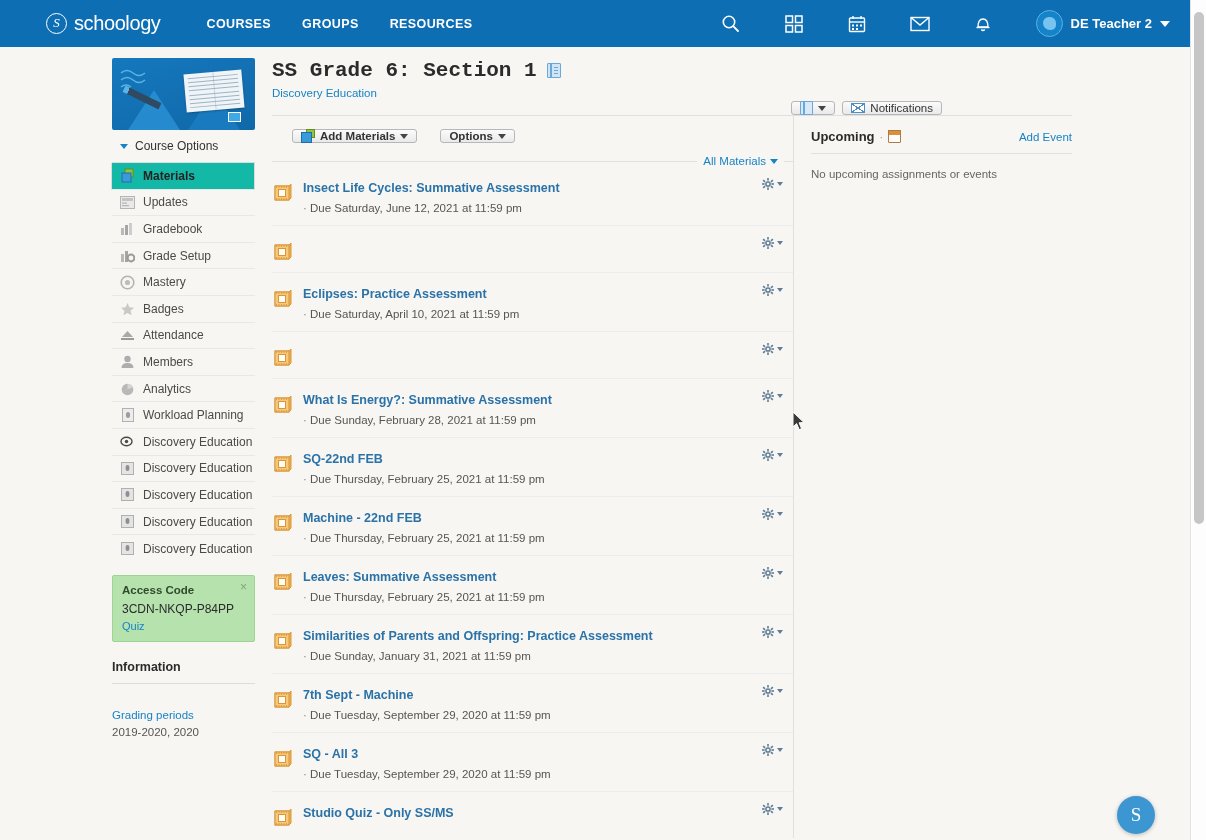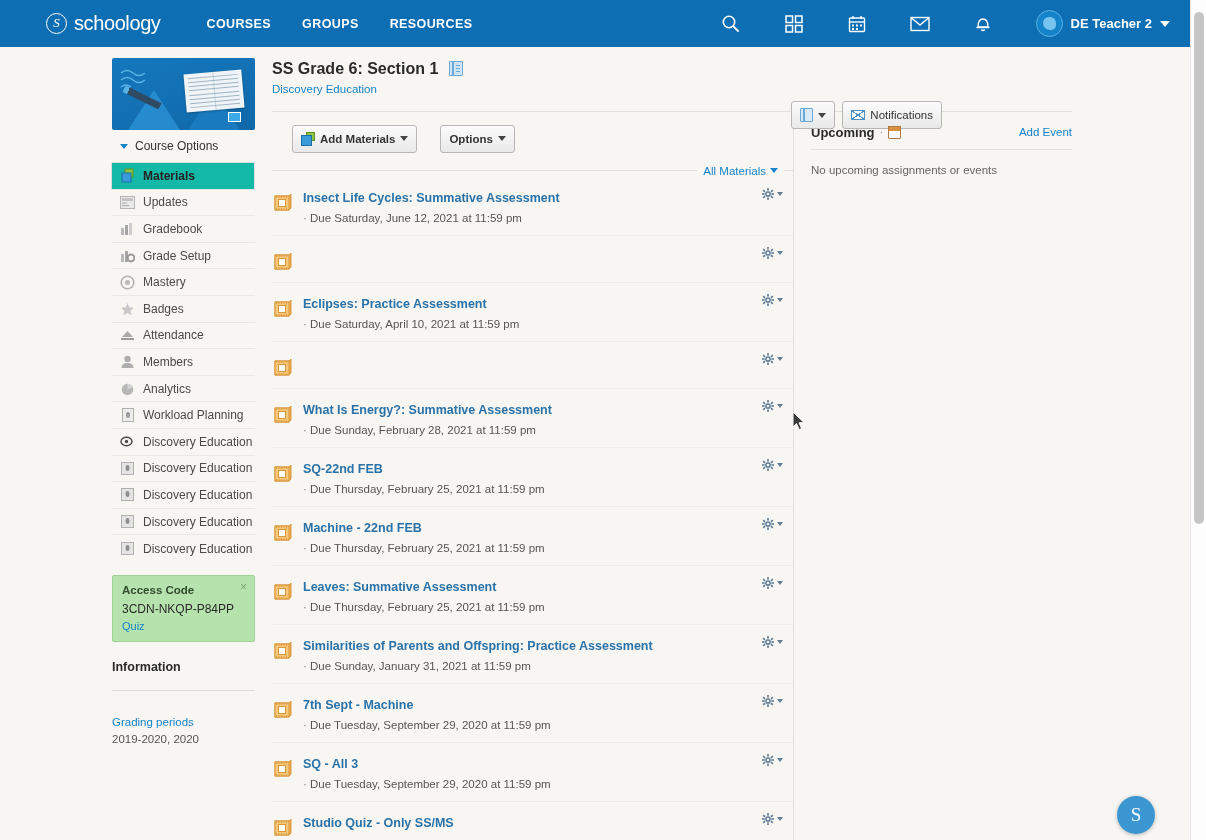--- a/index.html
+++ b/index.html
@@ -150,31 +150,31 @@
   .ac-code { font-size: 12px; color: #2b2b2b; margin-top: 6px; }
   .ac-reset { font-size: 11px; color: #1783c7; margin-top: 4px; cursor: pointer; }
   .ac-x {
     position: absolute; right: 7px; top: 5px; font-size: 12px;
     color: #7da876; cursor: pointer; line-height: 1;
   }
 
   .infoblock { margin-top: 18px; }
   .info-title {
     font-size: 12.5px; font-weight: bold; color: #2b2b2b;
-    padding-bottom: 16px; border-bottom: 1px solid #dcdcdc;
+    padding-bottom: 9px; border-bottom: 1px solid #dcdcdc;
   }
   .info-line { font-size: 11.5px; color: #555; margin-top: 23px; line-height: 1.45; }
   .info-line .lk { color: #1783c7; }
 
   
   .content { position: absolute; left: 272px; top: 0; width: 800px; }
   .page-head { padding-top: 12px; }
   .page-title {
-    font-size: 16px; font-weight: bold; color: #2b2b2b;
-    display: inline-block; vertical-align: middle;
+    font-size: 21px; font-weight: bold; color: #2b2b2b;
+    display: inline-block; vertical-align: middle; font-family: Liberation Mono, monospace;
   }
   .title-badge {
     display: inline-block; vertical-align: middle; margin-left: 6px;
     width: 14px; height: 15px; background: #cfe4f5;
     border: 1px solid #6aa8d8; border-radius: 1px; position: relative;
   }
   .title-badge::before {
     content: ""; position: absolute; left: 2px; top: 0; bottom: 0;
     width: 2px; background: #6aa8d8;
   }
@@ -183,21 +183,21 @@
     background: #6aa8d8; box-shadow: 0 3px 0 #6aa8d8, 0 6px 0 #6aa8d8;
   }
   .page-sub { font-size: 11.5px; color: #1783c7; margin-top: 5px; cursor: pointer; }
 
   .head-actions { position: absolute; right: 130px; top: 54px; display: flex; gap: 7px; }
   .btn {
     background: linear-gradient(#fbfbfb, #e9e9e9);
     border: 1px solid #b7b7b7; border-radius: 3px;
     font-size: 11.5px; color: #333; cursor: pointer;
     display: flex; align-items: center; gap: 5px;
-    padding: 3px 8px; height: 28px;
+    padding: 3px 8px; height: 14px;
     font-family: "Liberation Sans", sans-serif;
   }
   .btn.strong { font-weight: bold; }
   .mini-caret {
     width: 0; height: 0; border-left: 4px solid transparent;
     border-right: 4px solid transparent; border-top: 5px solid #444;
   }
   .nbook-icon {
     width: 13px; height: 14px; background: #d9e9f7;
     border: 1px solid #6aa8d8; border-radius: 1px; position: relative;

